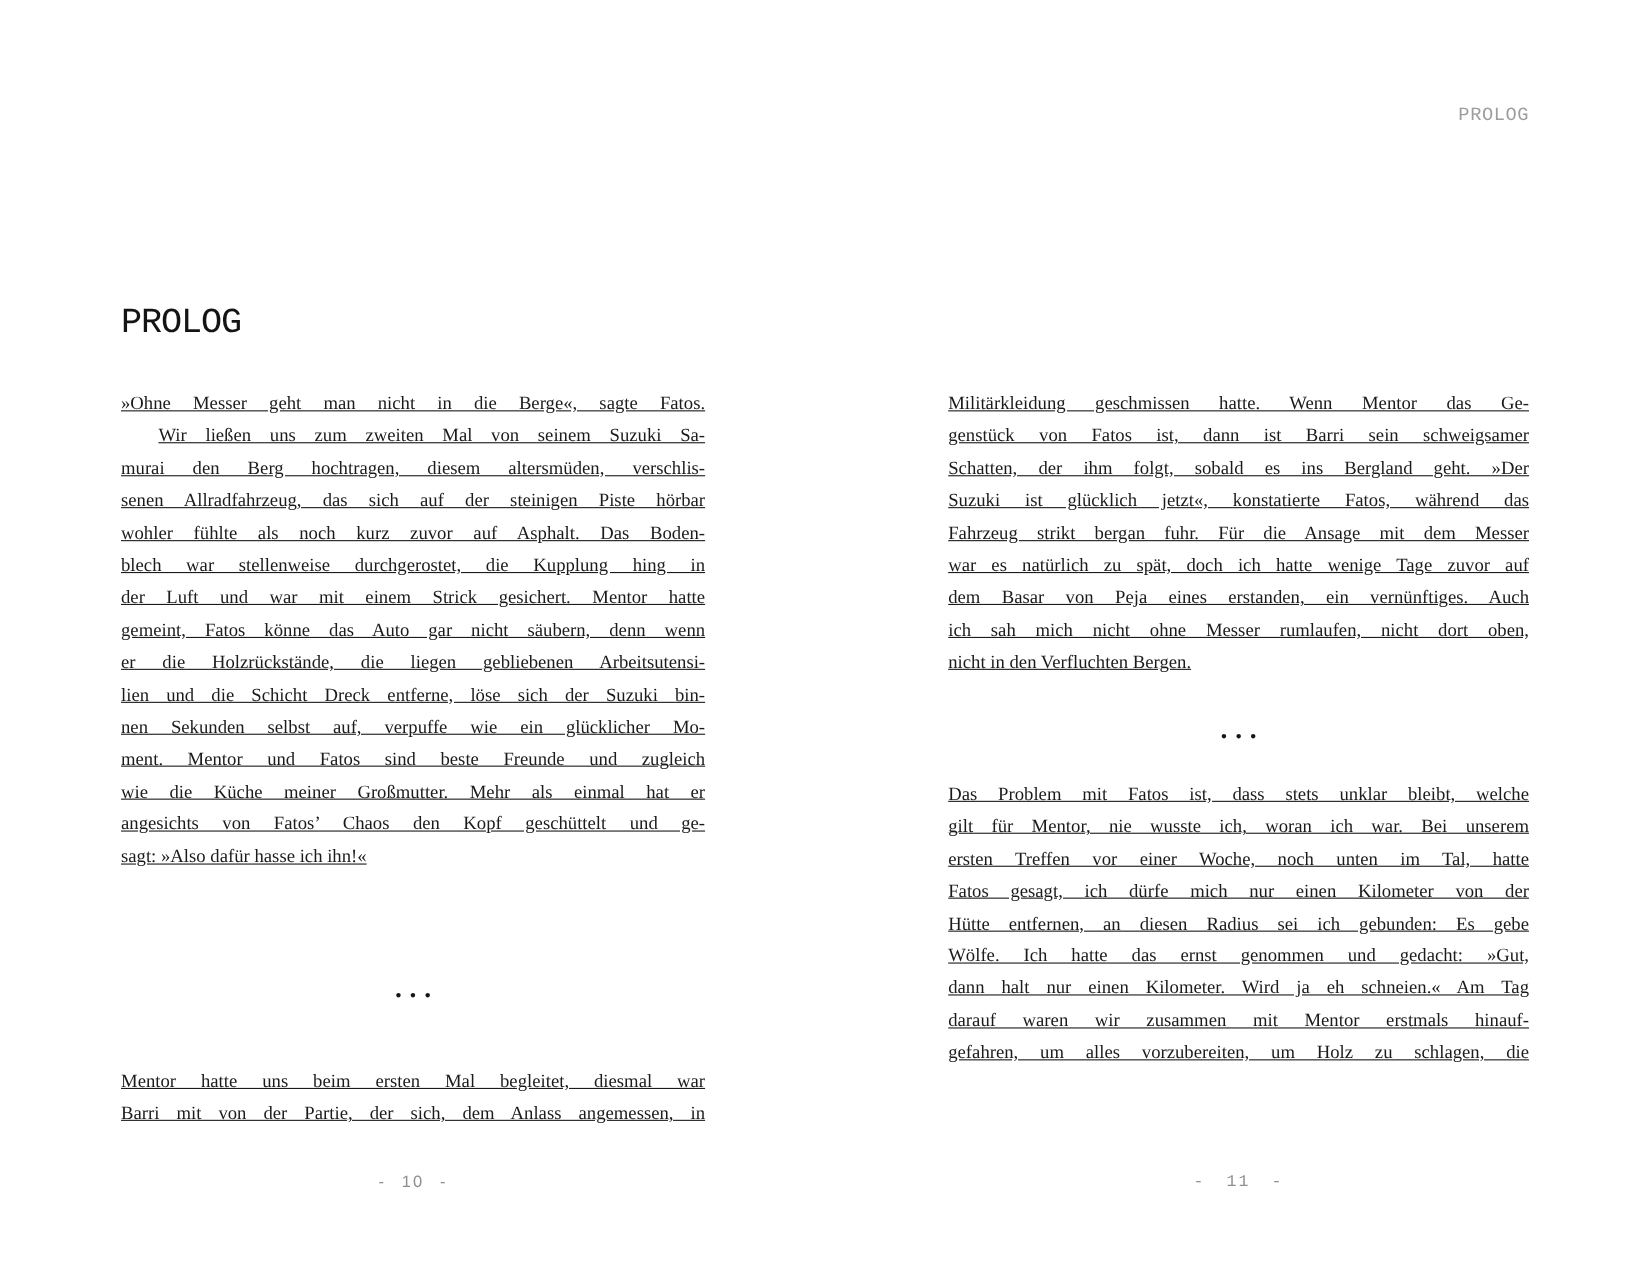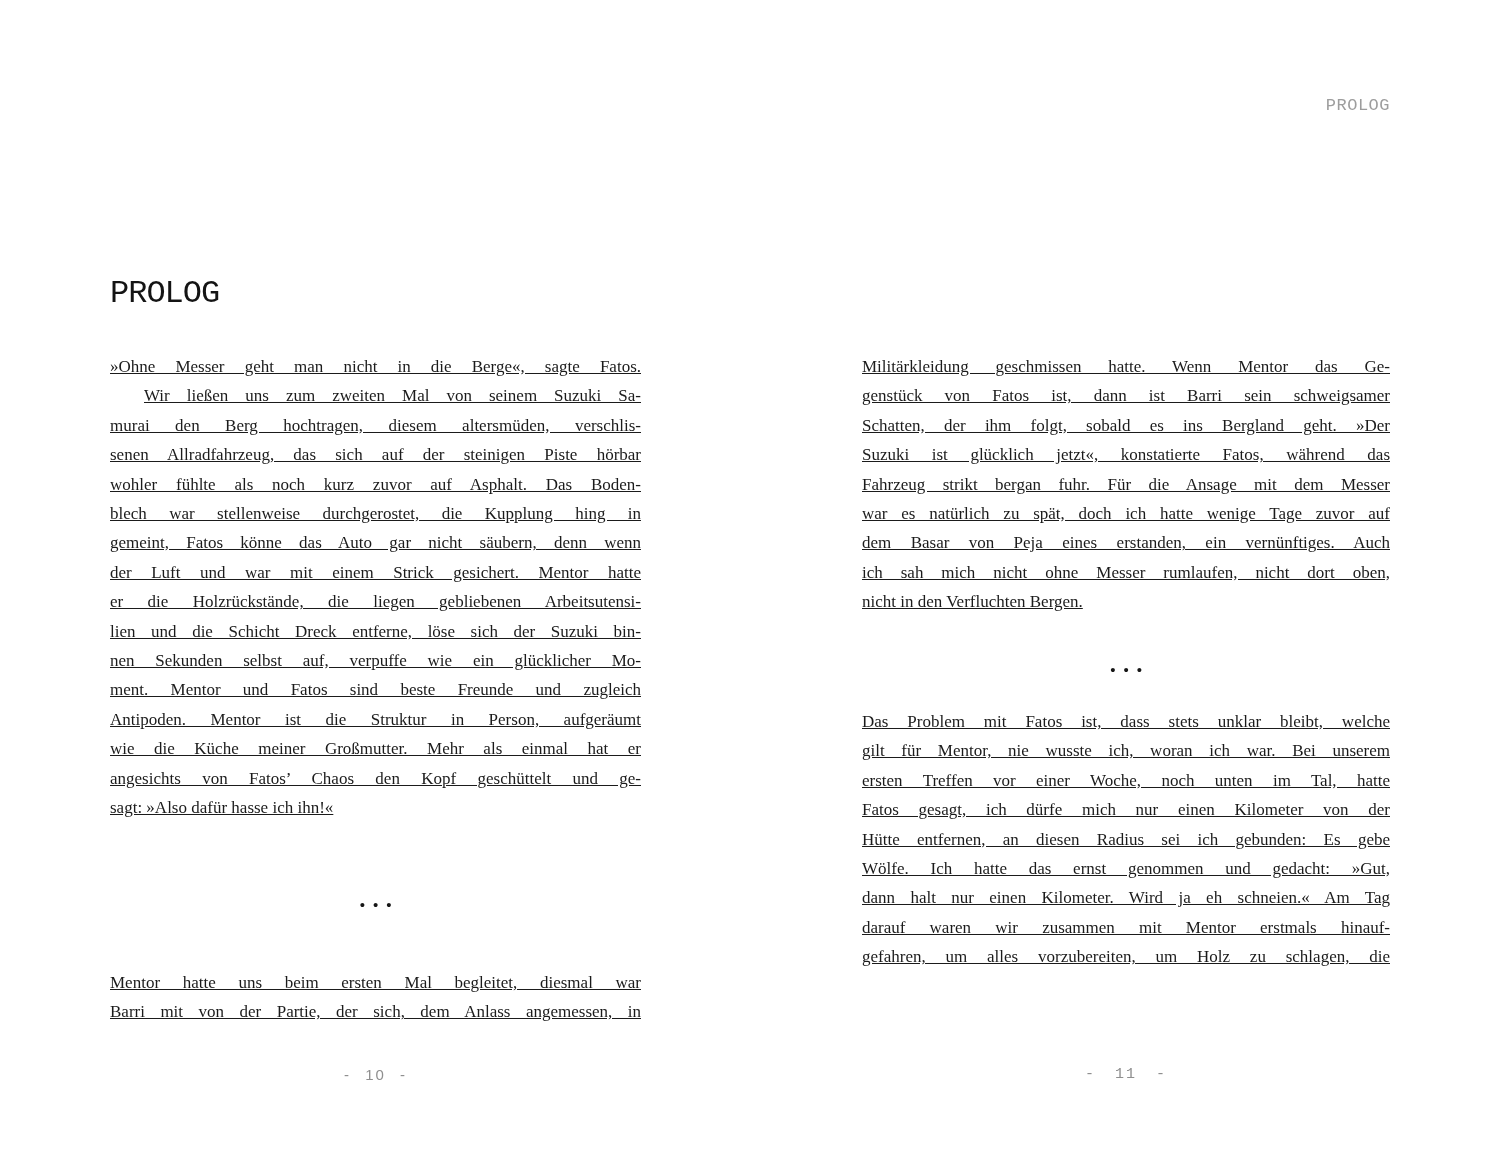--- a/index.html
+++ b/index.html
@@ -92,27 +92,26 @@
   <div class="page left">
     <div class="block chapter-heading lp-heading">PROLOG</div>
 
     <div class="block body-text lp-body1">
         <div class="line">»Ohne Messer geht man nicht in die Berge«, sagte Fatos.</div>
         <div class="line indent">Wir ließen uns zum zweiten Mal von seinem Suzuki Sa-</div>
         <div class="line">murai den Berg hochtragen, diesem altersmüden, verschlis-</div>
         <div class="line">senen Allradfahrzeug, das sich auf der steinigen Piste hörbar</div>
         <div class="line">wohler fühlte als noch kurz zuvor auf Asphalt. Das Boden-</div>
         <div class="line">blech war stellenweise durchgerostet, die Kupplung hing in</div>
+        <div class="line">der Luft und war mit einem Strick gesichert. Mentor hatte</div>
         <div class="line">gemeint, Fatos könne das Auto gar nicht säubern, denn wenn</div>
-        <div class="line">der Luft und war mit einem Strick gesichert. Mentor hatte</div>
         <div class="line">er die Holzrückstände, die liegen gebliebenen Arbeitsutensi-</div>
         <div class="line">lien und die Schicht Dreck entferne, löse sich der Suzuki bin-</div>
         <div class="line">nen Sekunden selbst auf, verpuffe wie ein glücklicher Mo-</div>
         <div class="line">ment. Mentor und Fatos sind beste Freunde und zugleich</div>
-        <div class="line">Antipoden. Mentor ist die Struktur in Person, aufgeräumt</div>
         <div class="line">wie die Küche meiner Großmutter. Mehr als einmal hat er</div>
         <div class="line">angesichts von Fatos’ Chaos den Kopf geschüttelt und ge-</div>
         <div class="line last">sagt: »Also dafür hasse ich ihn!«</div>
       </div>
 
     <div class="block separator lp-sep">...</div>
 
     <div class="block body-text lp-body2">
         <div class="line">Mentor hatte uns beim ersten Mal begleitet, diesmal war</div>
         <div class="line">Barri mit von der Partie, der sich, dem Anlass angemessen, in</div>

